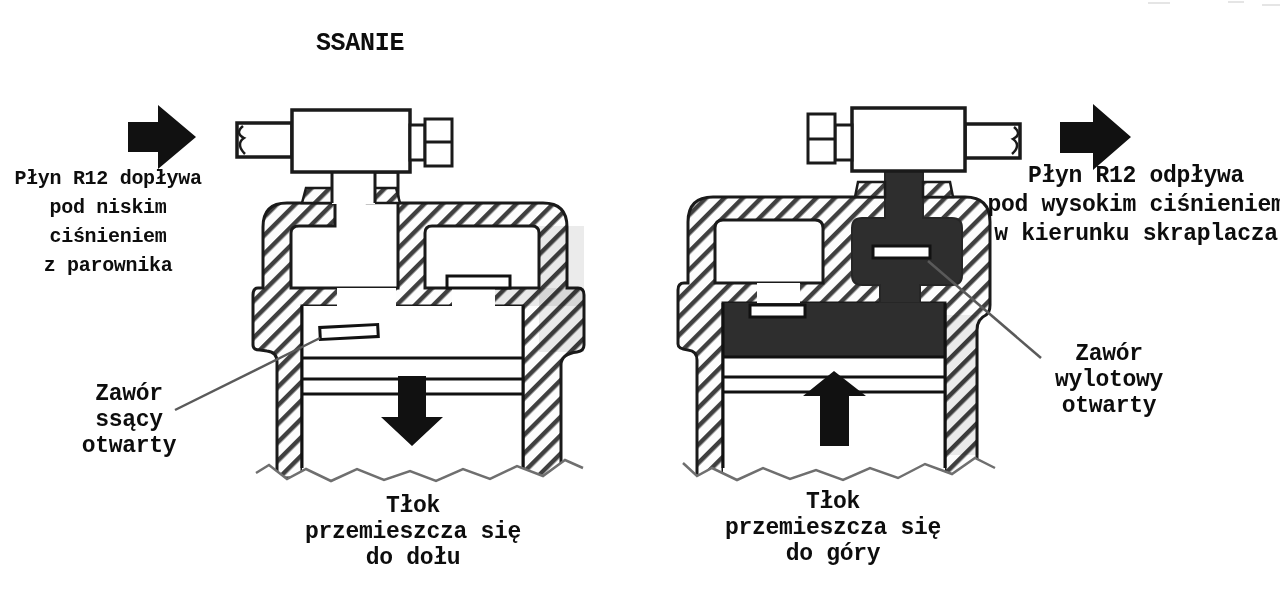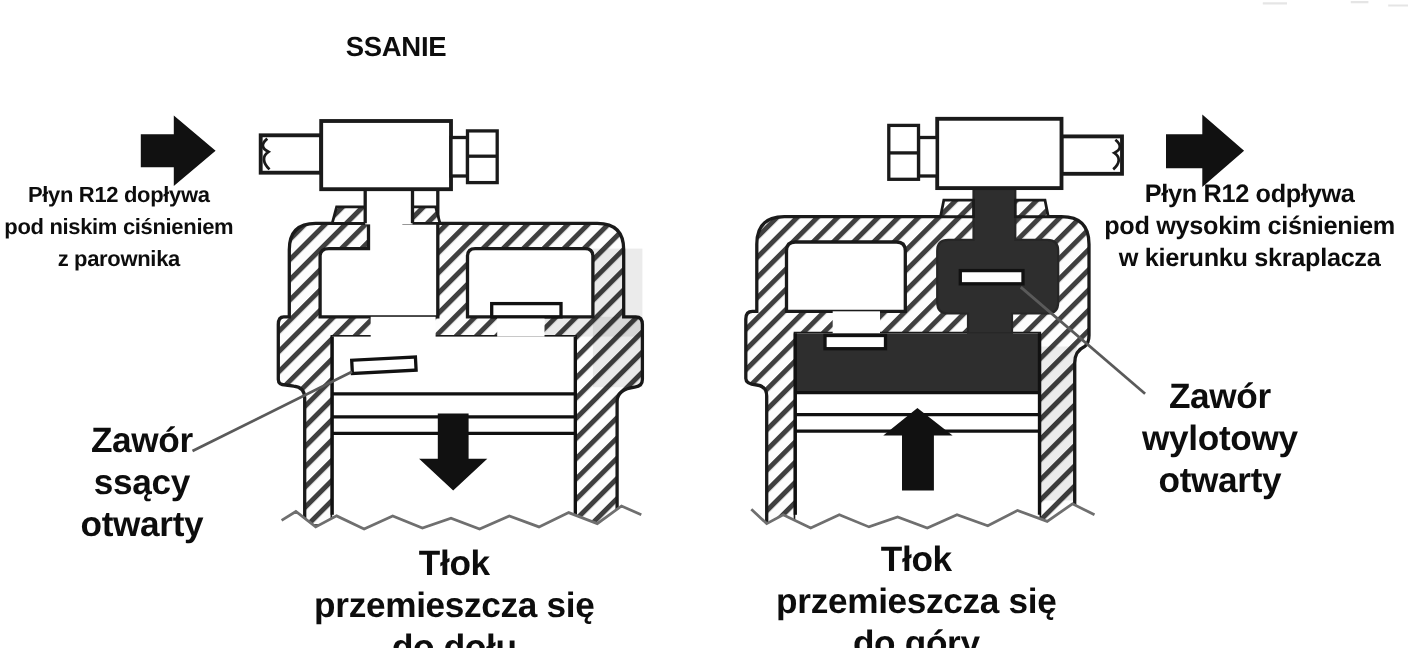--- a/index.html
+++ b/index.html
@@ -1,24 +1,24 @@
 <!DOCTYPE html>
 <html><head>
 <meta charset="utf-8">
 <style>
   html,body{margin:0;padding:0;background:#fff;}
   #stage{position:relative;width:1280px;height:589px;background:#ffffff;overflow:hidden;
-         font-family:Liberation Sans, sans-serif;}
+         font-family:Liberation Mono, monospace;}
   #diagram-svg{position:absolute;left:0;top:0;}
   .txt{position:absolute;transform:translateX(-50%);text-align:center;font-weight:700;
        color:#0d0d0d;white-space:pre-line;letter-spacing:-0.3px;}
   .title{font-size:25px;line-height:27px;}
   .flow-l{font-size:20px;line-height:29px;}
   .flow-r{font-size:23px;line-height:29px;}
-  .lbl{font-size:32px;line-height:38px;}
+  .lbl{font-size:23px;line-height:26px;}
 </style>
 </head>
 <body>
 
 <div id="stage">
 
 <svg id="diagram-svg" width="1280" height="589" viewBox="0 0 1280 589">
   <defs>
     <pattern id="hatch" width="13" height="13" patternUnits="userSpaceOnUse" patternTransform="rotate(45)">
       <rect width="13" height="13" fill="#fdfdfd"></rect>

